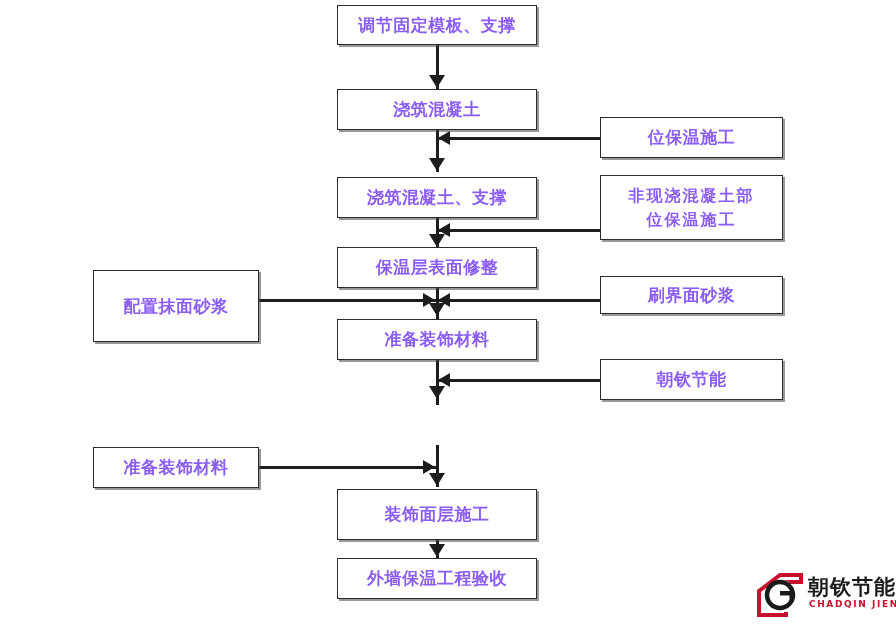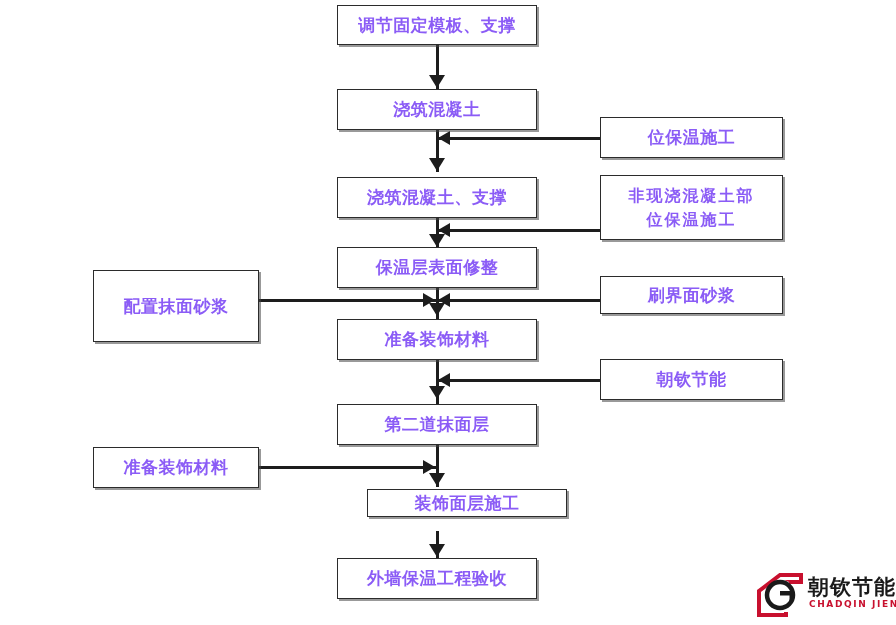--- a/index.html
+++ b/index.html
@@ -160,25 +160,22 @@
   </div>
 
   <div class="node" style="left:337px; top:247px; width:200px; height:41px;justify-content:center;">
     <span class="label">保温层表面修整</span>
   </div>
 
   <div class="node" style="left:337px; top:319px; width:200px; height:41px;">
     <span class="label">准备装饰材料</span>
   </div>
 
-  <div class="node" style="left:337px; top:404px; width:200px; height:41px;">
-    <span class="label">第二道抹面层</span>
-  </div>
-
-  <div class="node" style="left:337px; top:489px; width:200px; height:28px;margin-left:30px;">
+
+  <div class="node" style="left:337px; top:489px; width:200px; height:51px;">
     <span class="label">装饰面层施工</span>
   </div>
 
   <div class="node" style="left:337px; top:558px; width:200px; height:41px;">
     <span class="label">外墙保温工程验收</span>
   </div>
 
   <div class="node" style="left:600px; top:117px; width:183px; height:41px;">
     <span class="label">位保温施工</span>
   </div>

